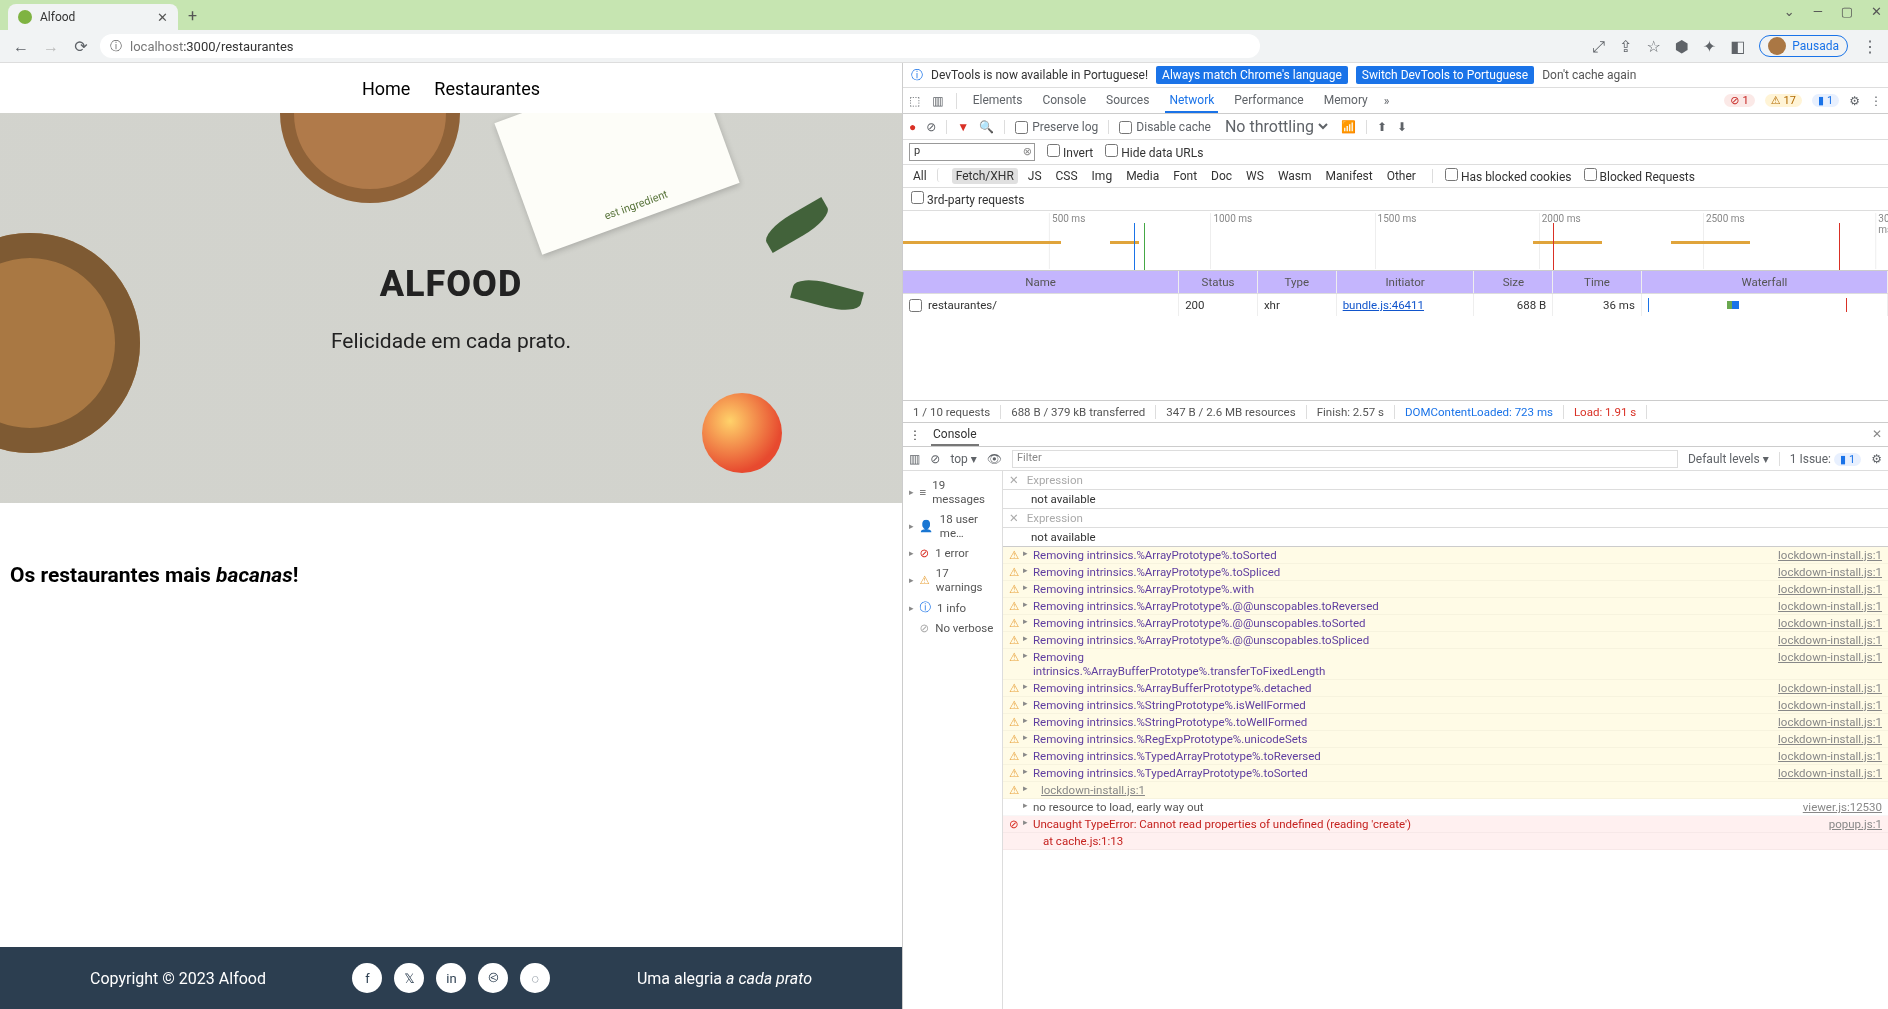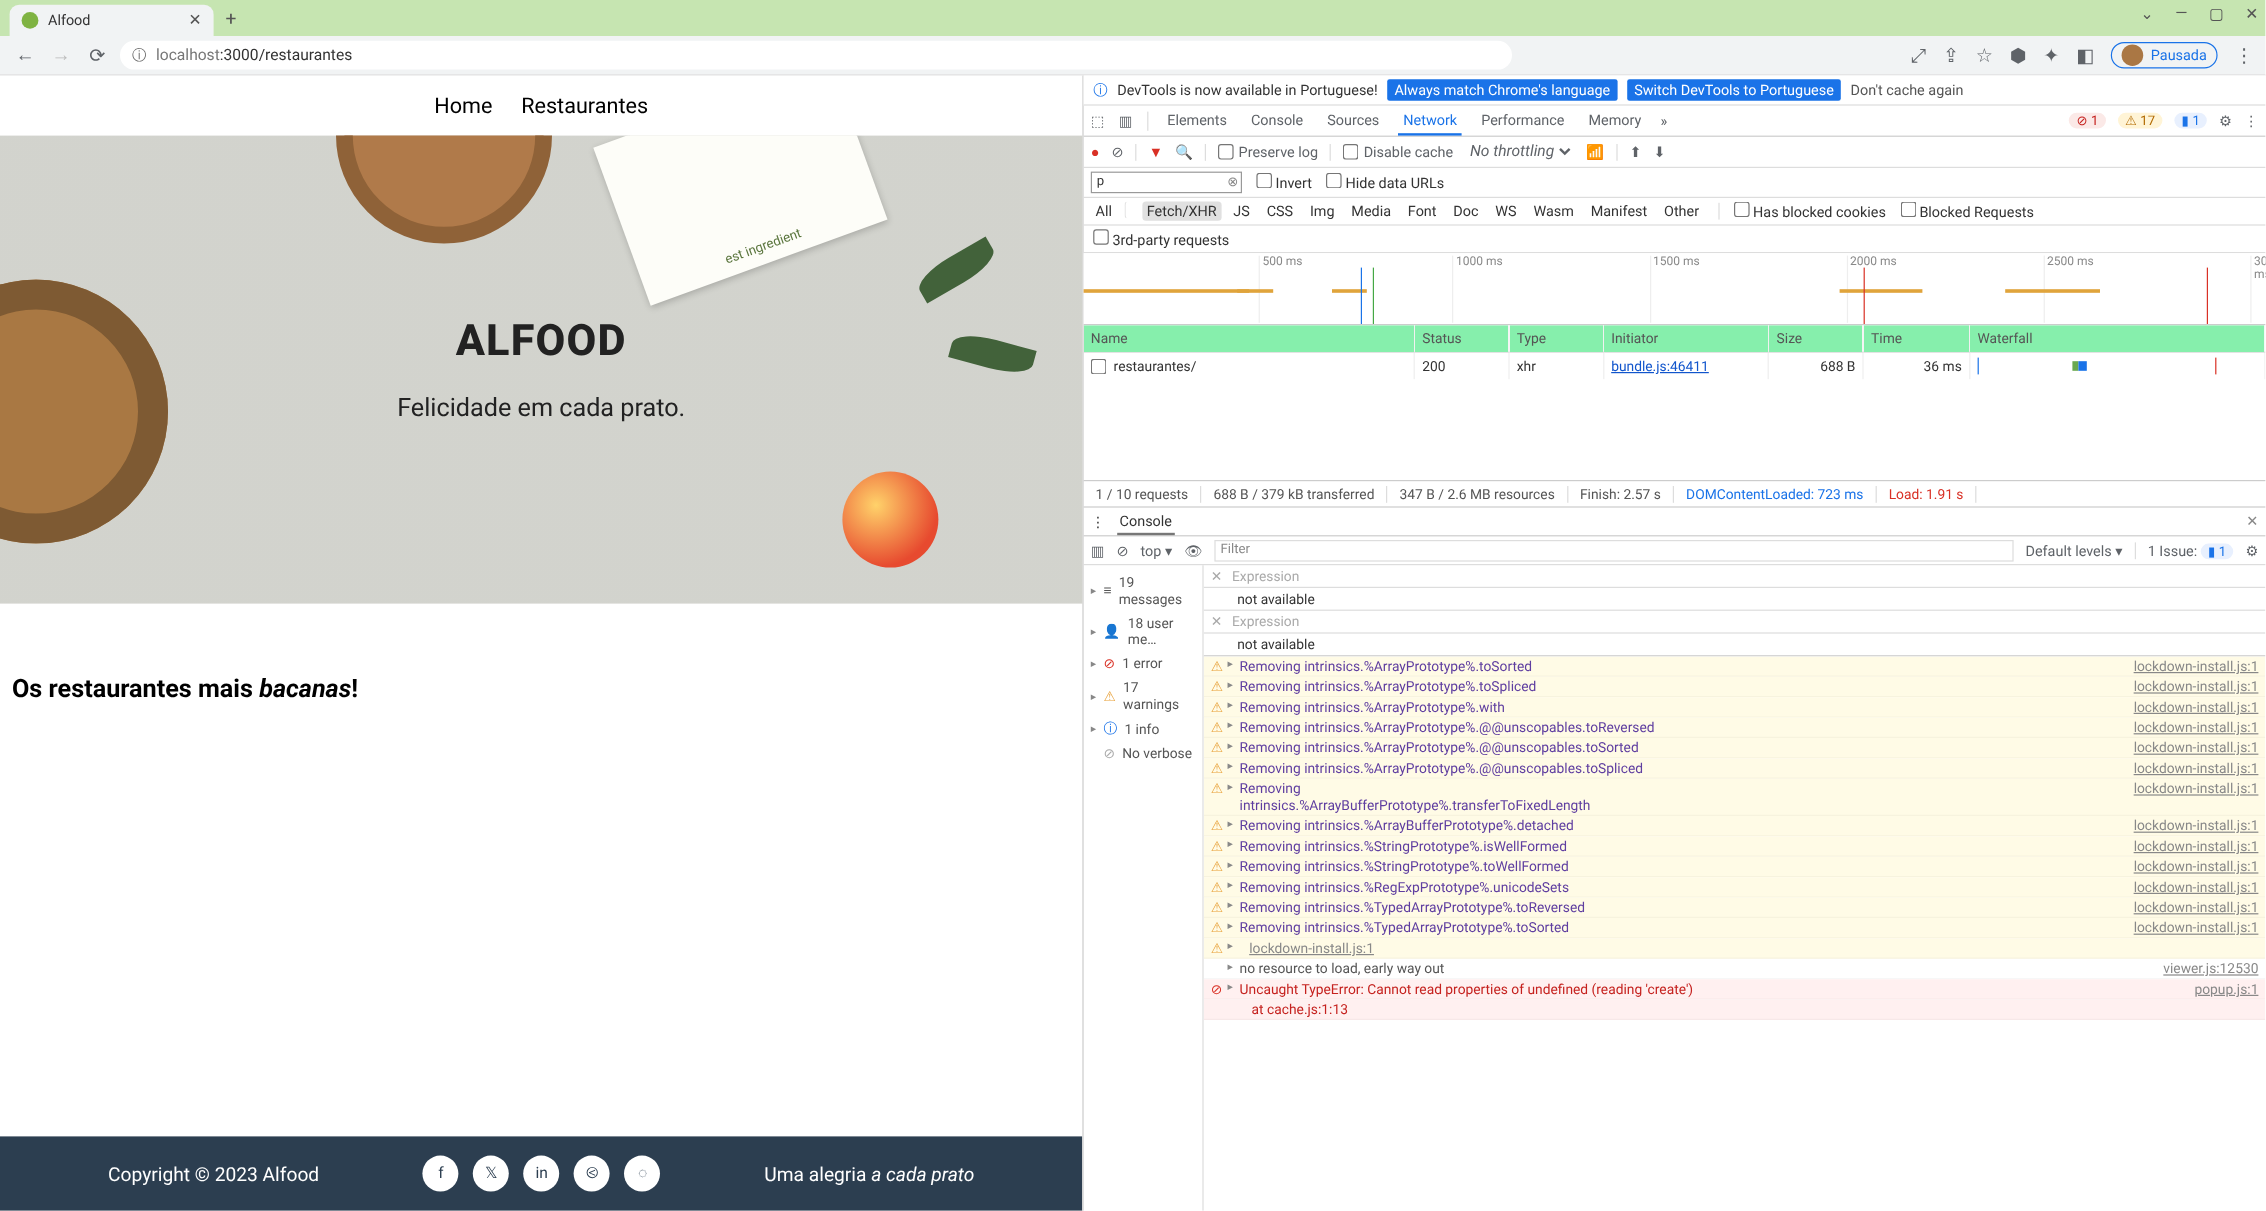--- a/index.html
+++ b/index.html
@@ -66,39 +66,39 @@
 .badge.err { background:#fbe9e7; color:#c5221f; }
 .badge.err::before { content:'⊘'; }
 .badge.warn { background:#fff4d6; color:#b26a00; }
 .badge.warn::before { content:'⚠'; }
 .badge.issue { background:#e8f0fe; color:#1a73e8; }
 .badge.issue::before { content:'▮'; }
 
 .dt-toolbar { height:26px; border-bottom:1px solid #ddd; display:flex; align-items:center; padding:0 6px; gap:10px; color:#5f6368; }
 .dt-toolbar .rec { color:#d93025; }
 .dt-toolbar .funnel { color:#d93025; }
-.dt-toolbar label { display:flex; align-items:flex-start; gap:4px; }
-.dt-toolbar select { border:none; background:transparent; font-size:13px; color:#5f6368;font-style:italic; }
+.dt-toolbar label { display:flex; align-items:flex-end; gap:4px; }
+.dt-toolbar select { border:none; background:transparent; font-size:16px; color:#5f6368; }
 
 .dt-filter-row { border-bottom:1px solid #ddd; padding:3px 6px; display:flex; align-items:center; gap:12px; flex-wrap:wrap; }
 .dt-filter-input { width:126px; height:18px; border:1px solid #999; font-size:11px; padding:0 4px; position:relative; }
 .dt-filter-input .clear { position:absolute; right:2px; top:1px; color:#888; cursor:pointer; }
 .dt-filter-row .types { display:flex; gap:6px; align-items:flex-start; }
 .dt-filter-row .types span { padding:1px 4px; border-radius:3px; cursor:pointer; }
 .dt-filter-row .types span.active { background:#e0e0e0; }
 .dt-filter-row2 { border-bottom:1px solid #ddd; padding:3px 8px; display:flex; align-items:center; gap:6px; }
 
 .timeline { height:60px; border-bottom:1px solid #ccc; position:relative; background:#fff; }
 .timeline .tick { position:absolute; top:2px; font-size:10px; color:#888; transform:translateX(-50%); border-left:1px solid #eee; height:56px; padding-left:2px; }
 .timeline .bar { position:absolute; height:3px; background:#e0a43b; top:30px; }
 .timeline .vline { position:absolute; top:12px; bottom:0; width:1px; }
 
 .net-table { flex: 0 0 130px; overflow:auto; border-bottom:1px solid #ccc; }
 .net-table table { width:100%; border-collapse:collapse; font-size:11.5px; }
-.net-table th { text-align:left; font-weight:normal; color:#555; border-bottom:1px solid #ddd; border-right:1px solid #eee; padding:4px 6px; background:#86efac; position:sticky; top:0; }
+.net-table th { text-align:center; font-weight:normal; color:#555; border-bottom:1px solid #ddd; border-right:1px solid #eee; padding:4px 6px; background:#c4b5fd; position:sticky; top:0; }
 .net-table td { padding:4px 6px; border-right:1px solid #eee; }
 .net-table td a { color:#1155cc; text-decoration:underline; cursor:pointer; }
 .row-name { display:flex; align-items:center; gap:6px; }
 .wf-cell { position:relative; height:14px; }
 .wf-seg { position:absolute; top:3px; height:8px; }
 
 .status-row { height:22px; border-bottom:1px solid #ccc; display:flex; align-items:center; gap:0; font-size:11.5px; color:#555; }
 .status-row span { padding:0 10px; border-right:1px solid #ddd; }
 .status-row .dcl { color:#1a73e8; }
 .status-row .load { color:#d93025; }

